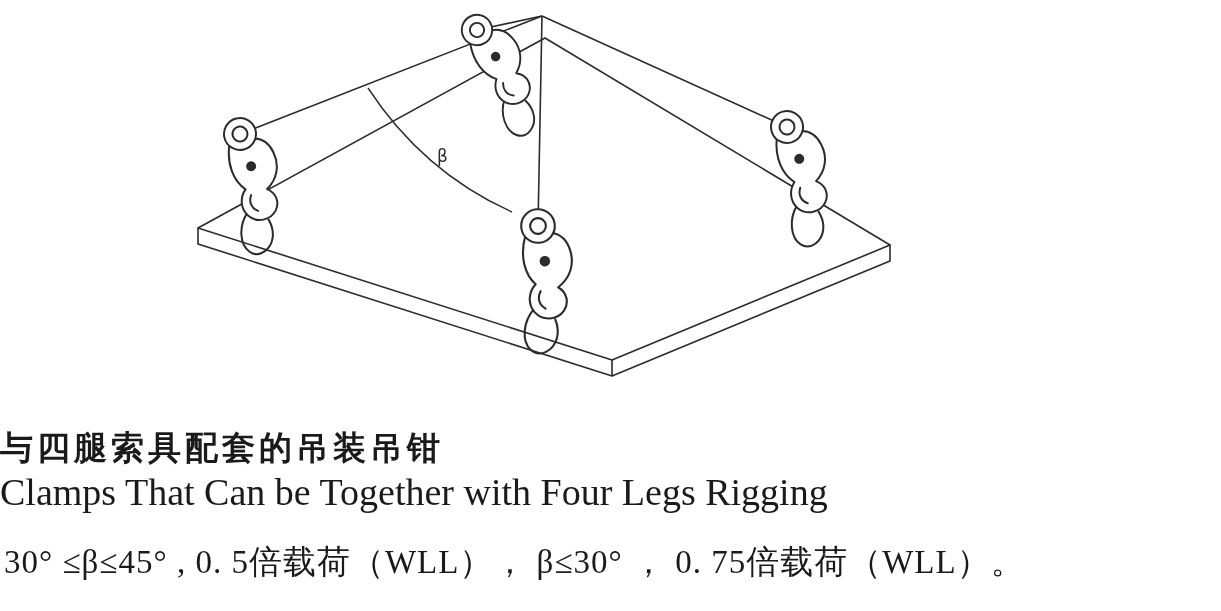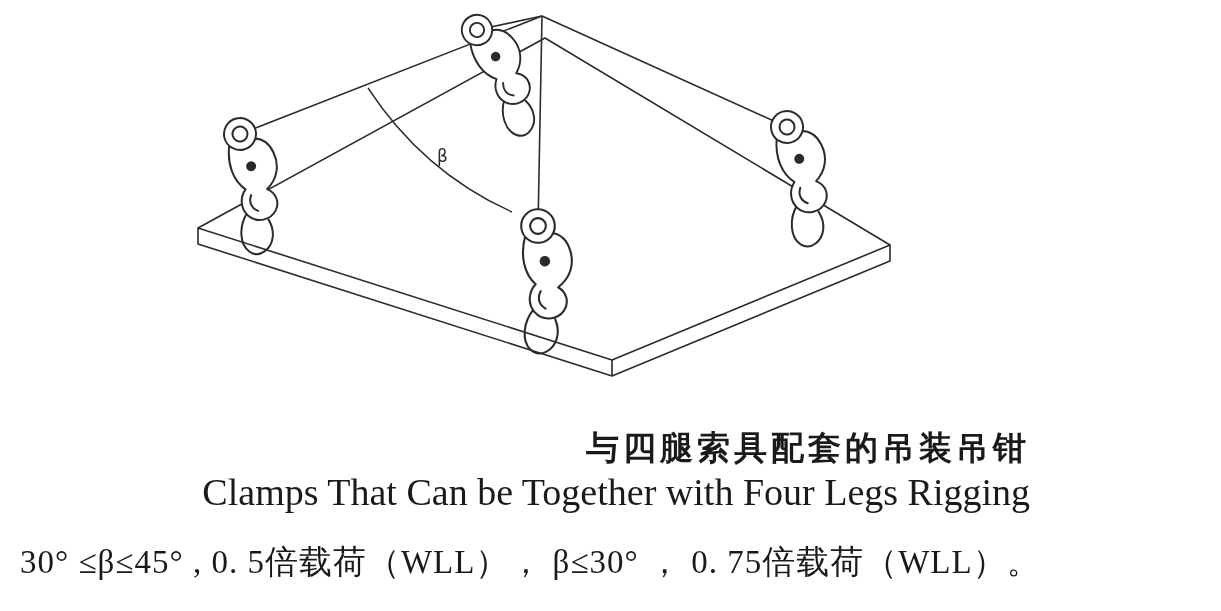--- a/index.html
+++ b/index.html
@@ -18,39 +18,39 @@
     width: 1221px;
     margin: 0;
   }
   svg.diagram {
     display: block;
     width: 1221px;
     height: 418px;
   }
   .captions {
     width: 1030px;          
-    text-align: right;
+    text-align: left;
   }
   .title-zh {
     margin-top: 12px;
     font-family: "DejaVu Sans", sans-serif;
     font-weight: 700;
     font-size: 33px;
     letter-spacing: 4px;
     line-height: 1.1;
   }
   .title-en {
     margin-top: 6px;
     font-family: Liberation Serif, serif;
     font-size: 38px;
     line-height: 1.1;
   }
   .spec-line {
     margin-top: 26px;
-    padding-left: 20px;
+    padding-left: 4px;
     font-family: "Liberation Serif", serif;
     font-size: 33px;
     letter-spacing: 1px;
     white-space: nowrap;
   }
   .beta-label {
     font-family: "DejaVu Sans", sans-serif;
     font-size: 17px;
     fill: #2b2b2b;
   }

